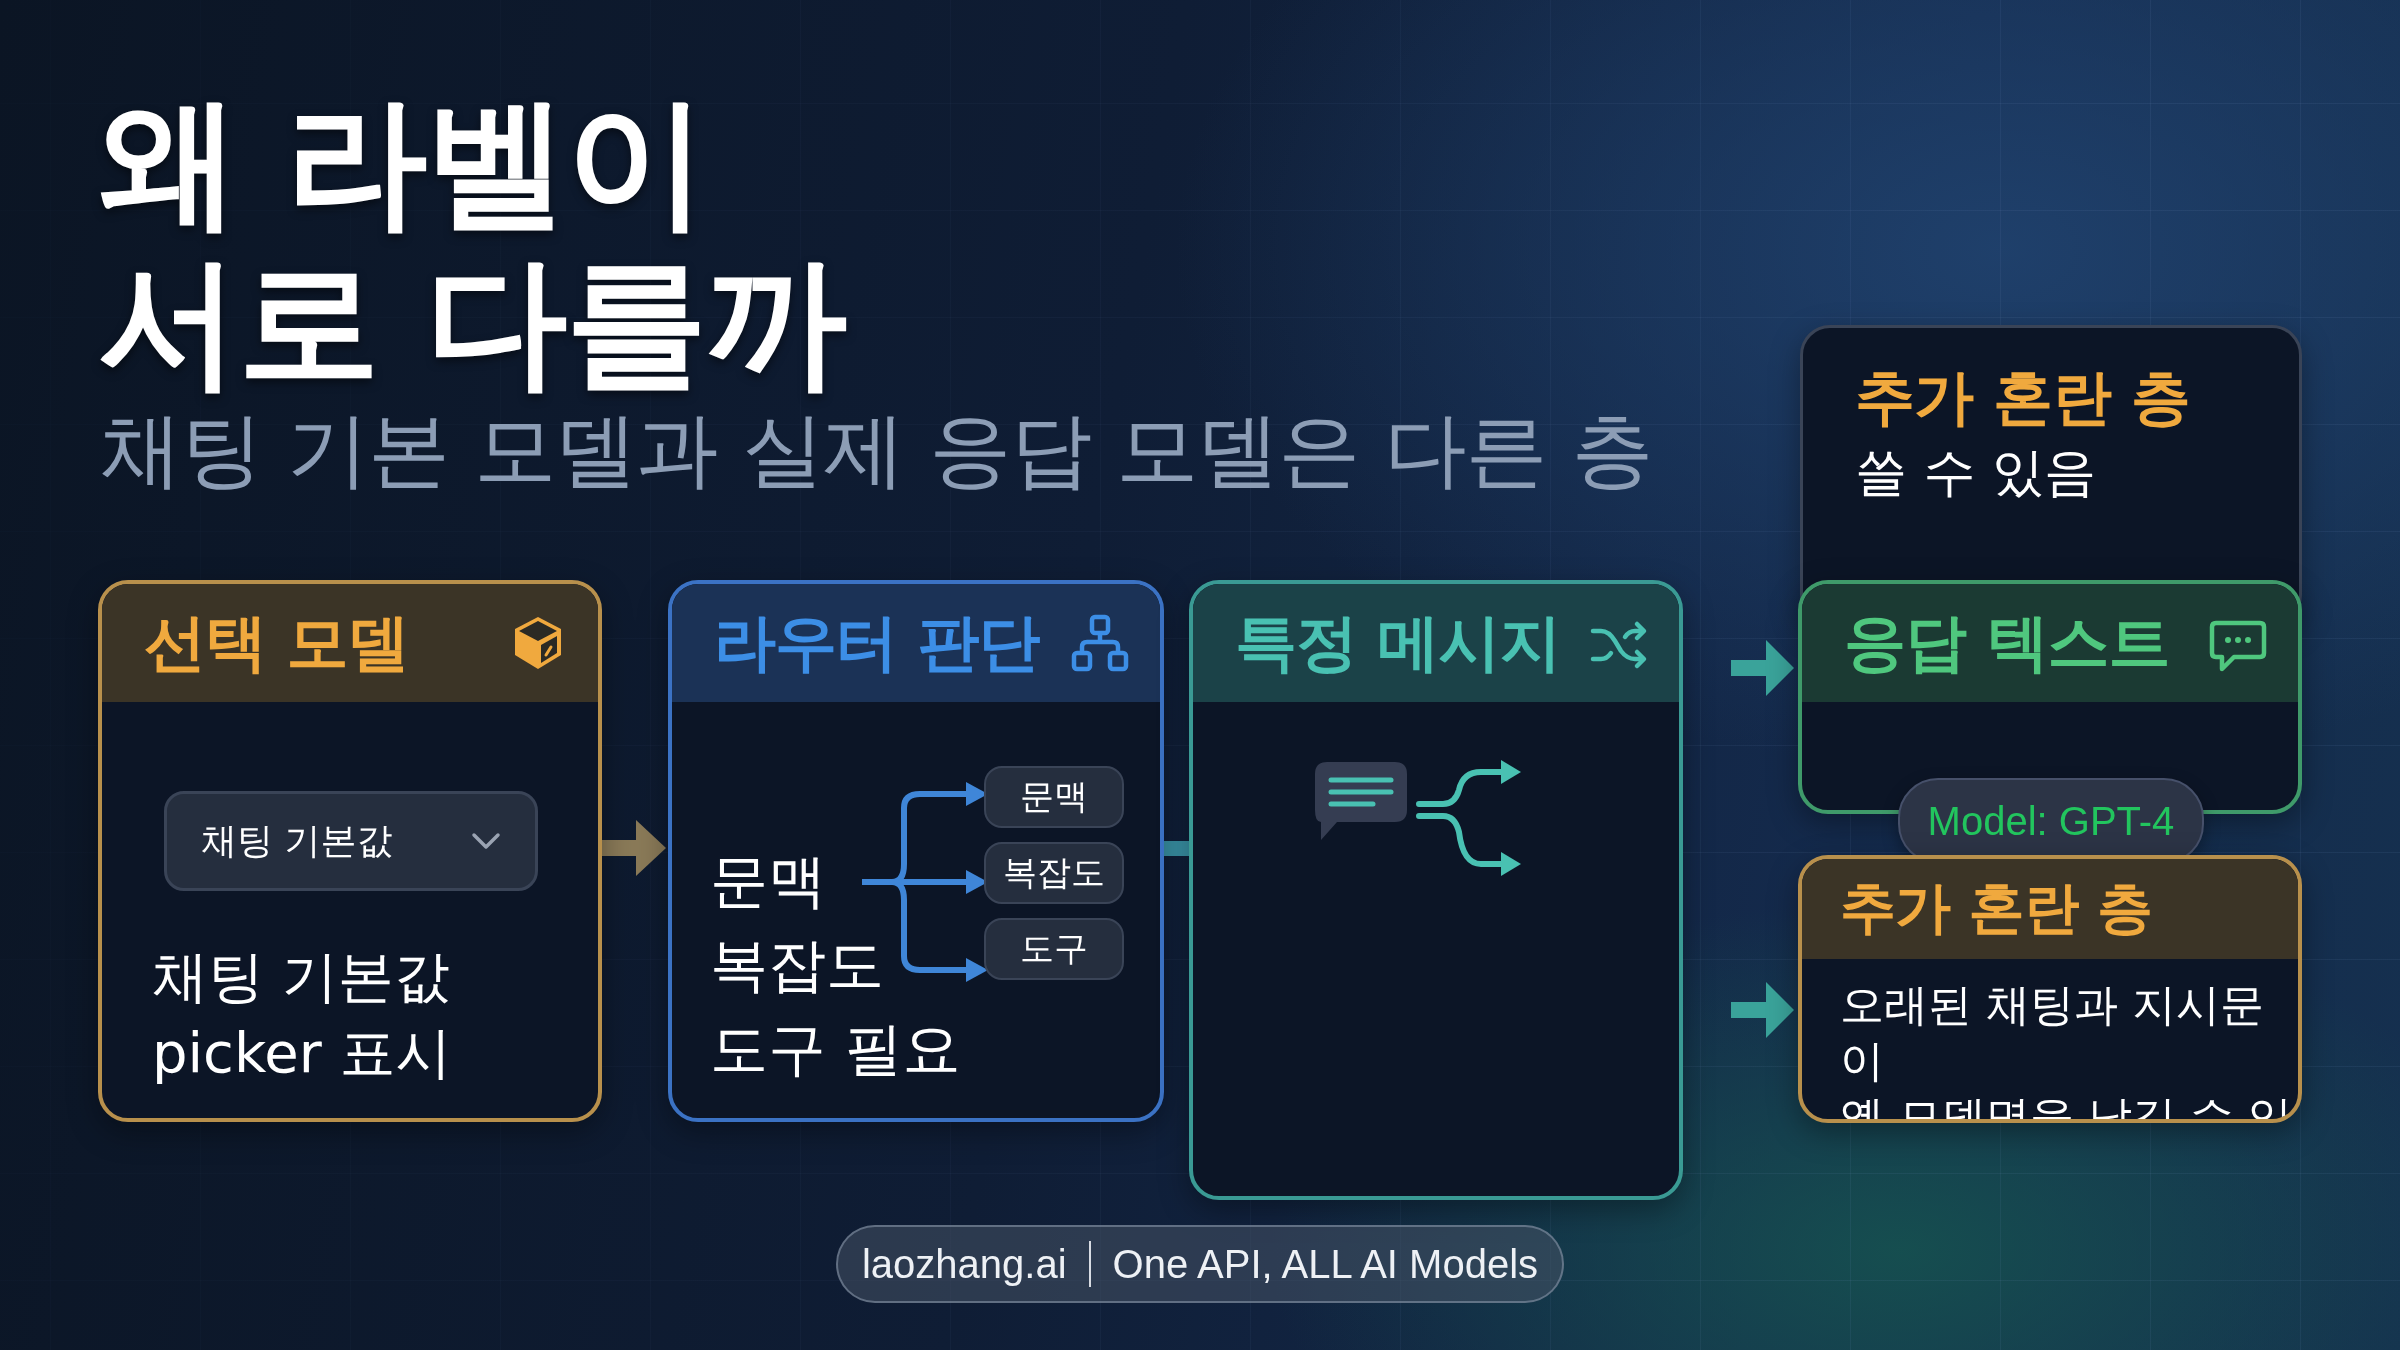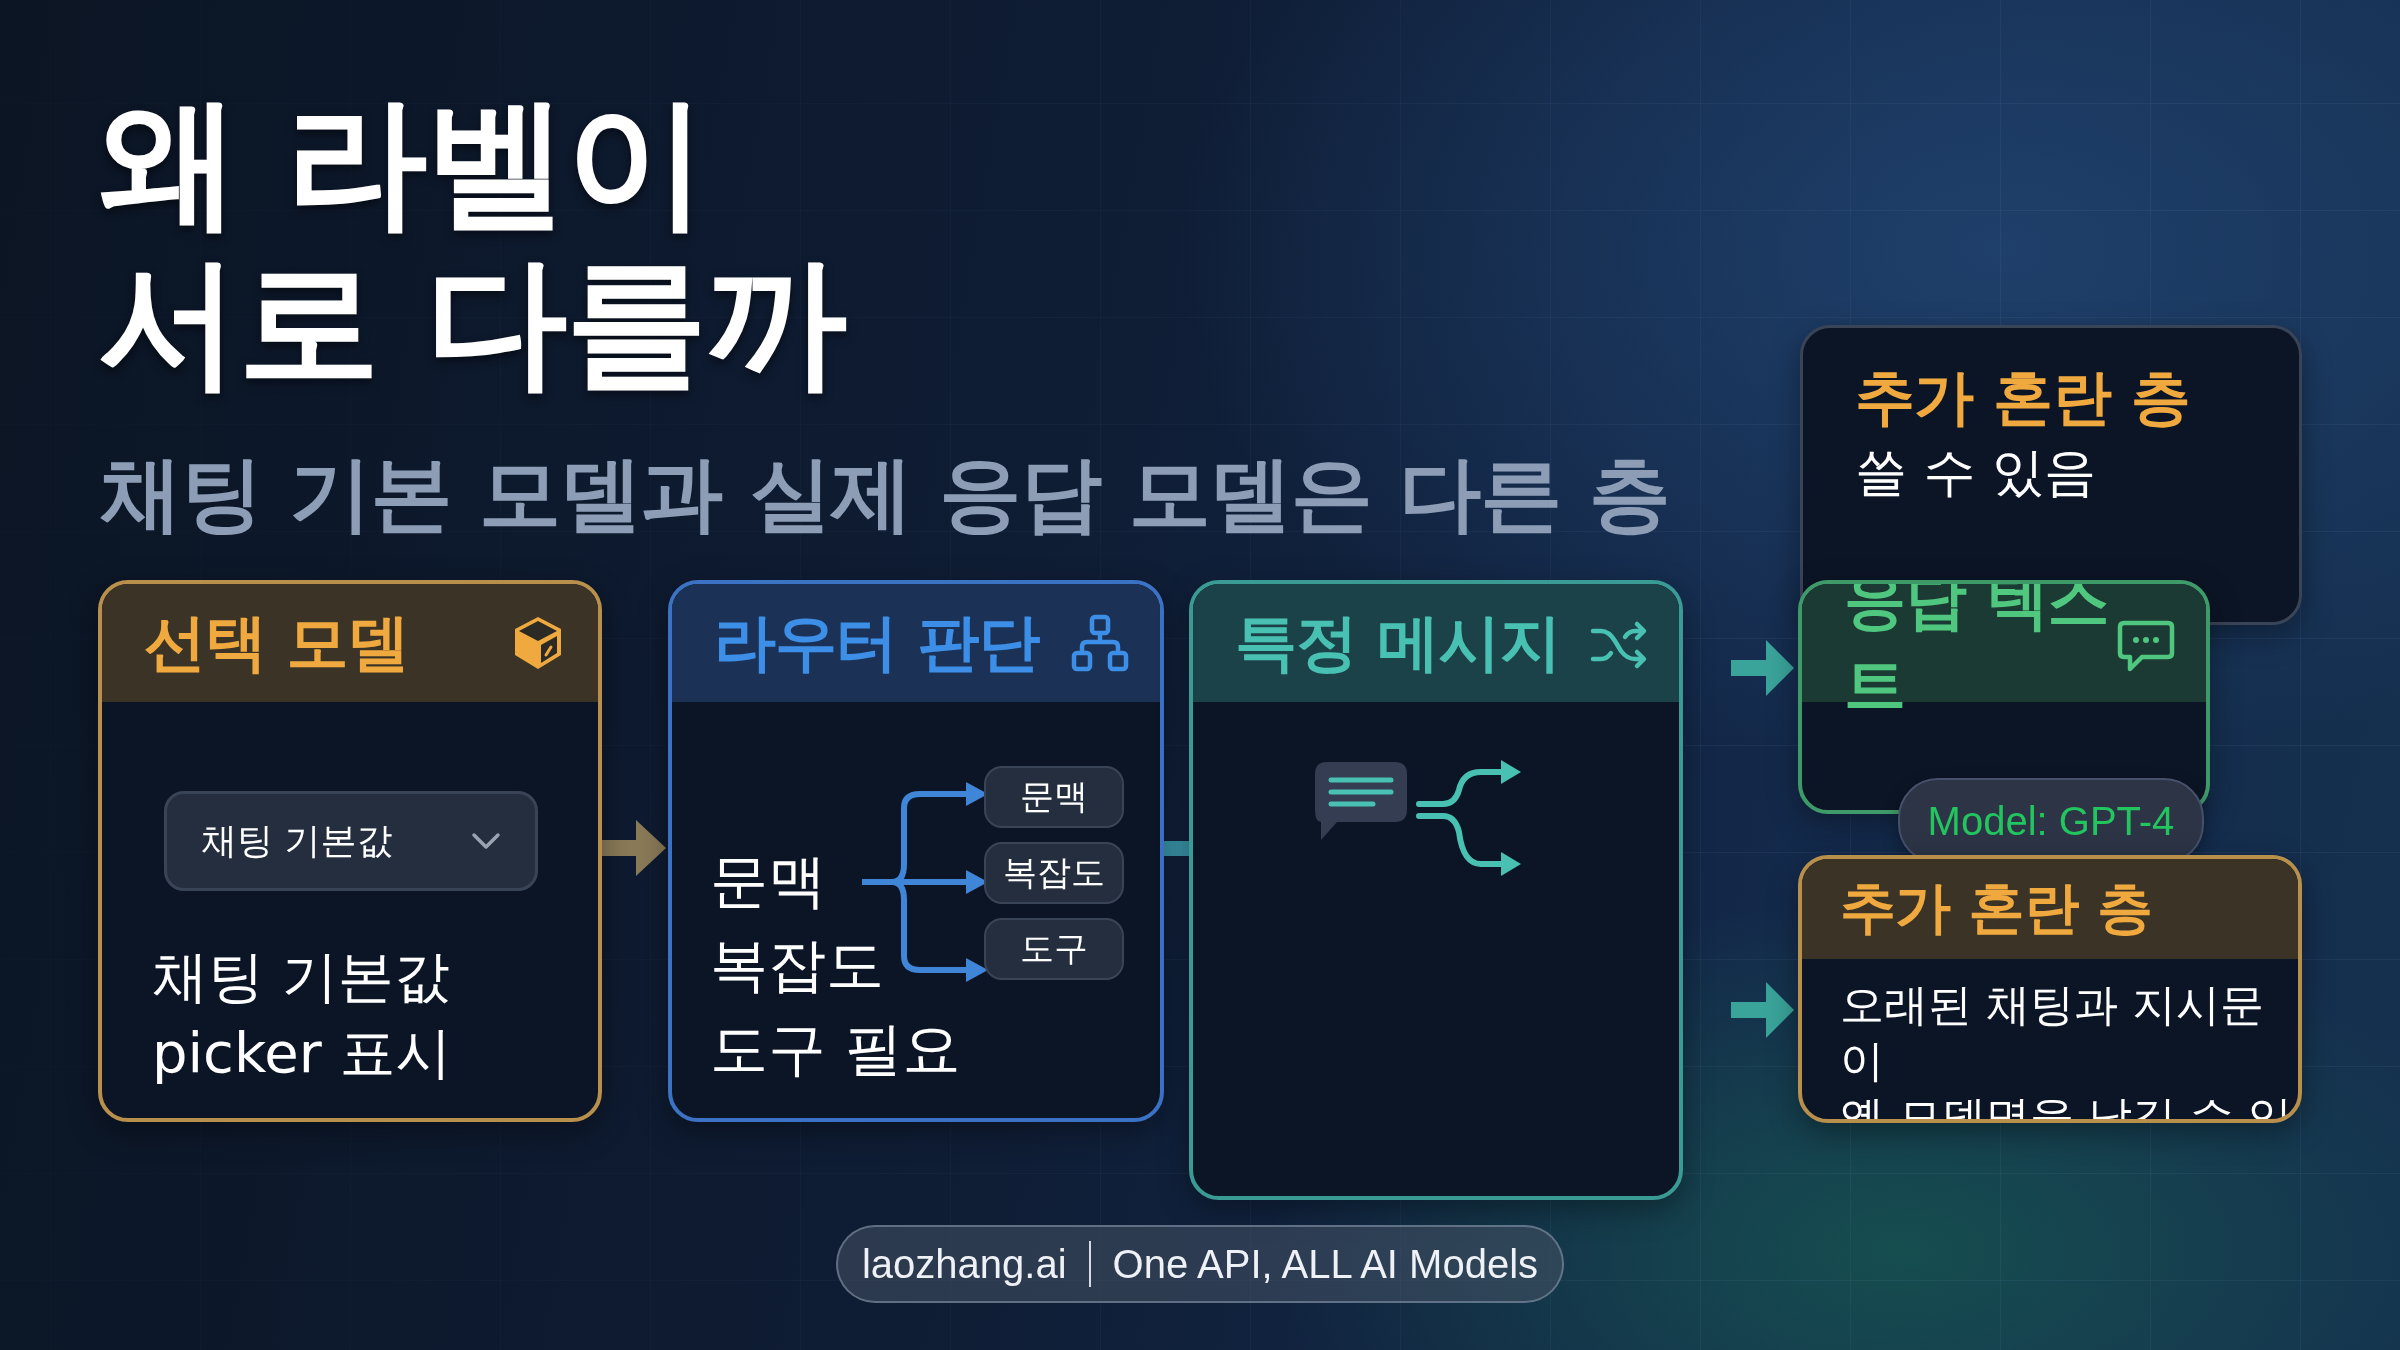--- a/index.html
+++ b/index.html
@@ -23,22 +23,22 @@
     -webkit-mask-image: linear-gradient(100deg, rgba(0,0,0,0.15) 0%, rgba(0,0,0,0.5) 45%, rgba(0,0,0,1) 80%);
             mask-image: linear-gradient(100deg, rgba(0,0,0,0.15) 0%, rgba(0,0,0,0.5) 45%, rgba(0,0,0,1) 80%);
   }
   .title {
     position: absolute; left: 98px; top: 82px;
     font-size: 142px; font-weight: bold; line-height: 160px;
     color: #ffffff; letter-spacing: -2px;
     text-shadow: 0 4px 10px rgba(0,0,0,0.5);
   }
   .subtitle {
-    position: absolute; left: 100px; top: 440px;
-    font-size: 82px; font-weight: bold; color: #8c9db5; letter-spacing: -1px;
+    position: absolute; left: 100px; top: 396px;
+    font-size: 82px; font-weight: normal; color: #8c9db5; letter-spacing: -1px;
     white-space: nowrap;
   }
 
   .card {
     position: absolute;
     border-radius: 30px;
     border: 4px solid;
     background: #0c1526;
     overflow: hidden;
     box-shadow: 0 10px 30px rgba(0,0,0,0.35);
@@ -93,21 +93,21 @@
   
   #conf1 {
     position: absolute; left: 1800px; top: 325px; width: 502px; height: 300px;
     border-radius: 30px; border: 3px solid #3a4457; background: #0c1526;
     box-shadow: 0 10px 30px rgba(0,0,0,0.35);
   }
   #conf1 .ctitle { position: absolute; left: 52px; top: 30px; font-size: 60px; font-weight: bold; color: #f0a93e; letter-spacing: -1px; }
   #conf1 .ctext { position: absolute; left: 52px; top: 112px; font-size: 52px; line-height: 64px; color: #ffffff; }
 
   
-  #card4 { left: 1798px; top: 580px; width: 412px; height: 234px; }
+  #card4 { left: 1798px; top: 580px; width: 504px; height: 234px; }
   .model-pill {
     position: absolute; left: 1898px; top: 778px; width: 306px; height: 86px;
     border-radius: 40px; background: #2c3446; border: 2px solid #46506a;
     display: flex; align-items: center; justify-content: center;
     font-family: "Liberation Sans", sans-serif;
     font-size: 40px; color: #22c55e;
     box-shadow: 0 6px 16px rgba(0,0,0,0.35);
   }
 
   

